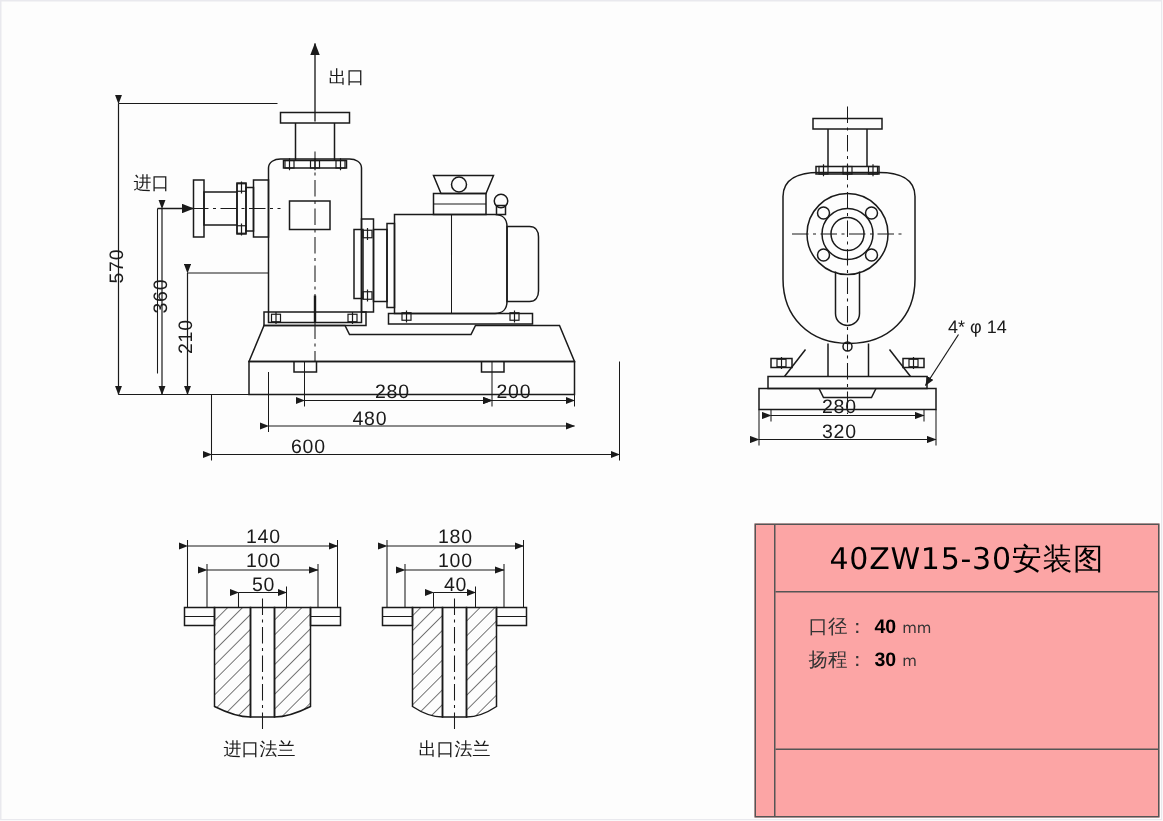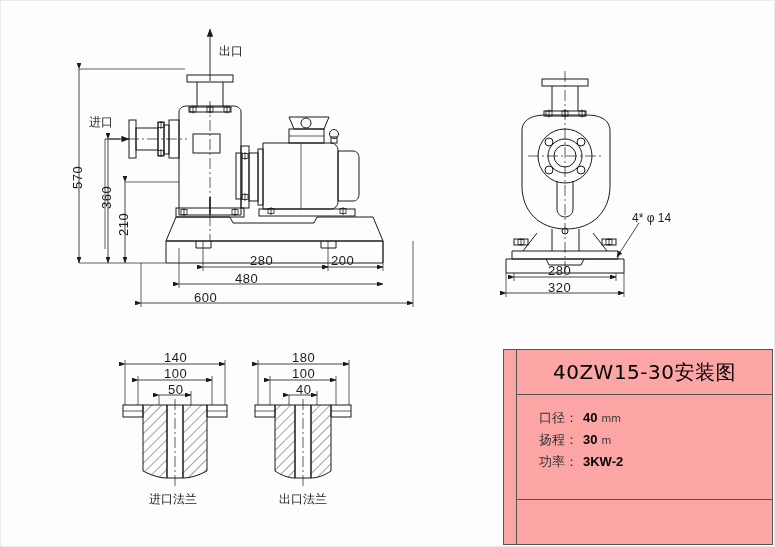--- a/index.html
+++ b/index.html
@@ -288,22 +288,17 @@
       <div class="specrow">
         <span class="spec-k">口径：</span>
         <span class="spec-v">40</span>
         <span class="spec-u">mm</span>
       </div>
       <div class="specrow">
         <span class="spec-k">扬程：</span>
         <span class="spec-v">30</span>
         <span class="spec-u">m</span>
       </div>
-      <div class="specrow">
-        <span class="spec-k">功率：</span>
-        <span class="spec-v">3KW-2</span>
-        <span class="spec-u"></span>
-      </div>
     </div>
 
   </div>
 
 </div>
 
 </body></html>

